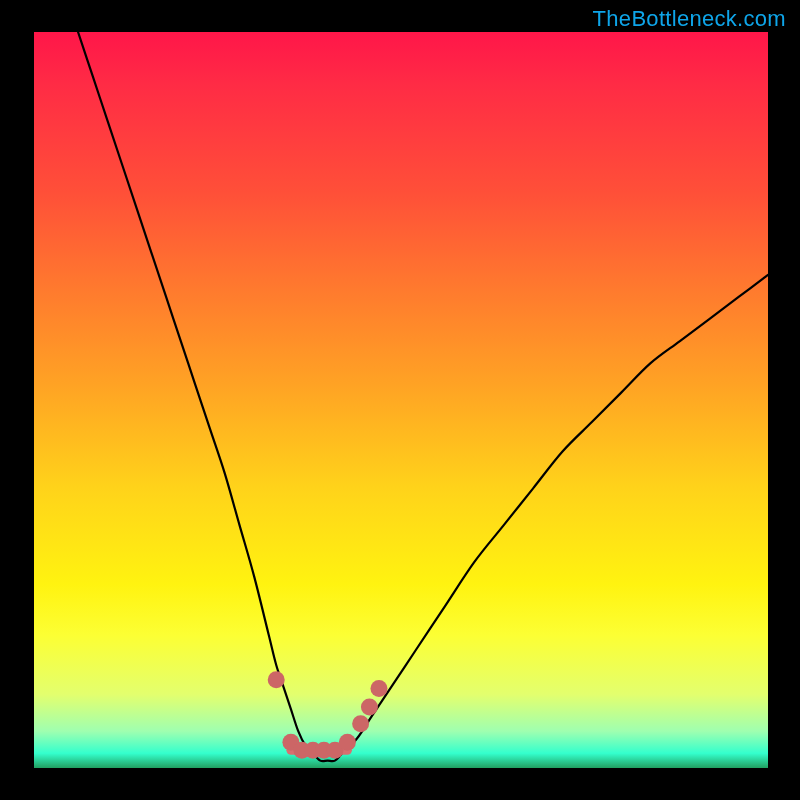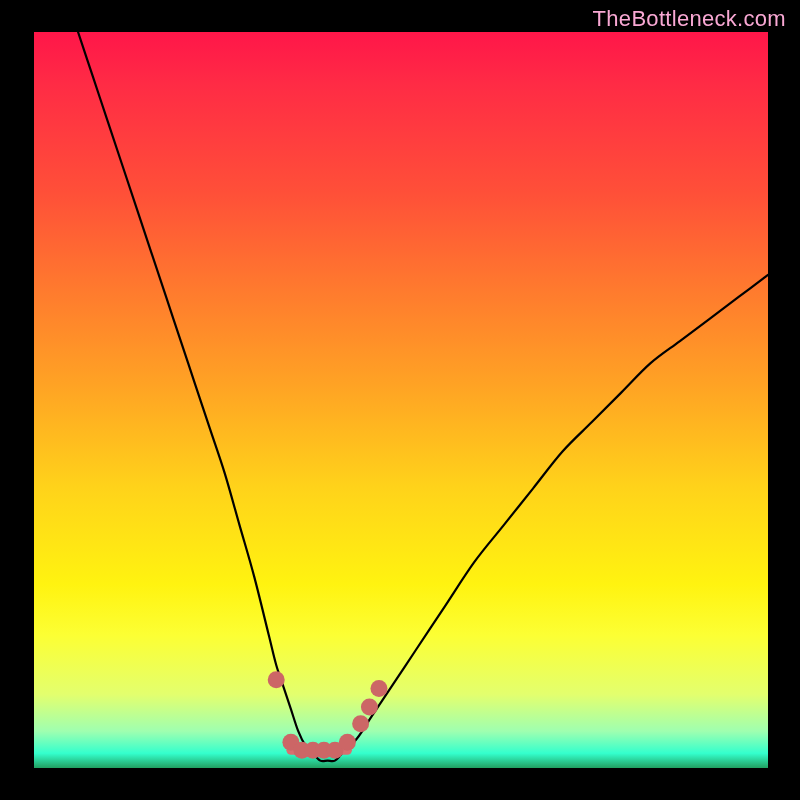--- a/index.html
+++ b/index.html
@@ -39,21 +39,21 @@
       #e3ff6e 90%,
       #9fffb0 95%,
       #34ffcd 98%,
       #21a061 100%
     );
   }
   .watermark {
     position: absolute;
     top: 6px;
     right: 14px;
-    color: #f9a8d4;
+    color: #0ea5e9;
     font-size: 22px;
     font-weight: 500;
     letter-spacing: 0.3px;
     font-family: Arial, sans-serif;
   }
   svg.curve {
     position: absolute;
     left: 0;
     top: 0;
     width: 734px;

